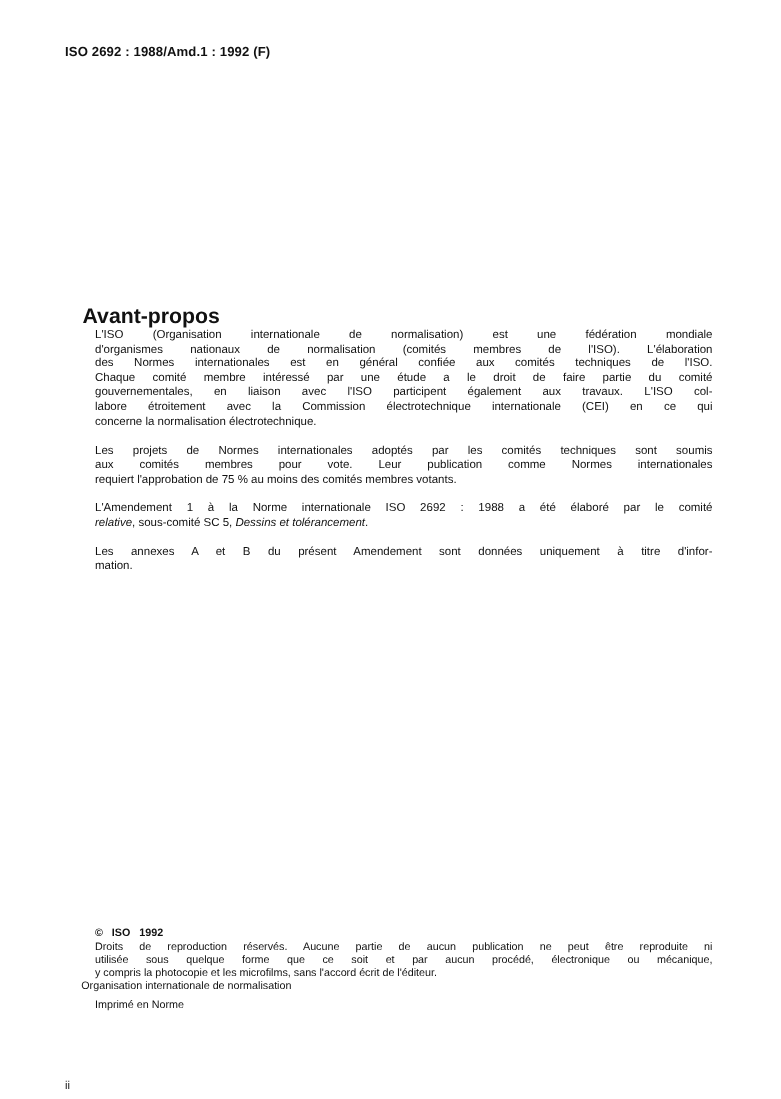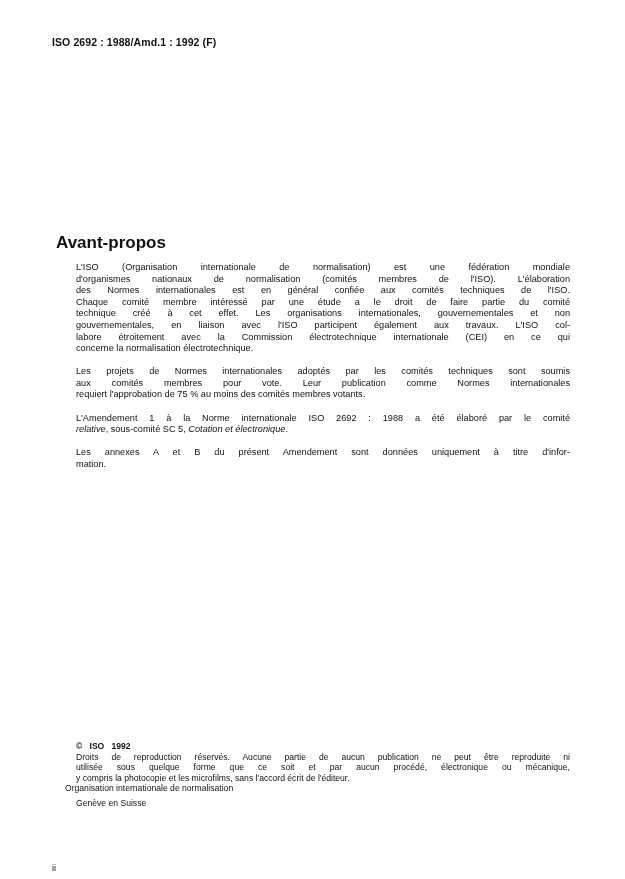--- a/index.html
+++ b/index.html
@@ -1,19 +1,19 @@
 <!DOCTYPE html>
 <html><head>
   <meta charset="utf-8">
   <style>
     html, body { margin: 0; padding: 0; background: #ffffff; }
     body { width: 625px; height: 879px; position: relative; overflow: hidden;
       font-family: "Liberation Sans", sans-serif; color: #111; }
     .header { position: absolute; left: 52px; top: 36px; font-size: 10.5px; font-weight: bold; letter-spacing: 0.1px; }
-    .title { position: absolute; left: 52px; top: 229px; font-size: 17px; font-weight: bold; margin: 4px; }
+    .title { position: absolute; left: 52px; top: 229px; font-size: 17px; font-weight: bold; margin: 14px; }
     .body { position: absolute; left: 52px; top: 262px; width: 518px; font-size: 9.2px; line-height: 11.6px; text-align: justify; }
     .body p { margin: 0 0 11.5px 0; }
     .line { display: block; text-align: justify; text-align-last: justify; padding-left: 24px; }
     .line.end { text-align-last: left; }
     em { font-style: italic; }
     .footer { position: absolute; left: 52px; top: 741px; width: 518px; font-size: 8.6px; line-height: 10.6px; }
     .footer .line { text-align-last: justify; }
     .footer .line.end { text-align-last: left; }
     .indent { padding-left: 13px; }
     .gap { height: 4px; }
@@ -25,43 +25,42 @@
 <div class="header">ISO 2692 : 1988/Amd.1 : 1992 (F)</div>
 
 <h1 class="title">Avant-propos</h1>
 
 <div class="body">
   <p>
     <span class="line">L'ISO (Organisation internationale de normalisation) est une fédération mondiale</span>
     <span class="line">d'organismes nationaux de normalisation (comités membres de l'ISO). L'élaboration</span>
     <span class="line">des Normes internationales est en général confiée aux comités techniques de l'ISO.</span>
     <span class="line">Chaque comité membre intéressé par une étude a le droit de faire partie du comité</span>
-    <span class="line">technique créé à cet effet. Les organisations internationales, gouvernementales et non</span>
     <span class="line">gouvernementales, en liaison avec l'ISO participent également aux travaux. L'ISO col-</span>
     <span class="line">labore étroitement avec la Commission électrotechnique internationale (CEI) en ce qui</span>
     <span class="line end">concerne la normalisation électrotechnique.</span>
   </p>
   <p>
     <span class="line">Les projets de Normes internationales adoptés par les comités techniques sont soumis</span>
     <span class="line">aux comités membres pour vote. Leur publication comme Normes internationales</span>
     <span class="line end">requiert l'approbation de 75 % au moins des comités membres votants.</span>
   </p>
   <p>
     <span class="line">L'Amendement 1 à la Norme internationale ISO 2692 : 1988 a été élaboré par le comité</span>
-    <span class="line end"><em>relative</em><span>, sous-comité SC 5, </span><em>Cotation et électronique</em><span>.</span></span>
+    <span class="line end"><em>relative</em><span>, sous-comité SC 5, </span><em>Dessins et tolérancement</em><span>.</span></span>
   </p>
   <p>
     <span class="line">Les annexes A et B du présent Amendement sont données uniquement à titre d'infor-</span>
     <span class="line end">mation.</span>
   </p>
 </div>
 
 <div class="footer">
   <span class="line end" style="white-space:pre;font-weight:bold;">©   ISO   1992</span>
   <span class="line">Droits de reproduction réservés. Aucune partie de aucun publication ne peut être reproduite ni</span>
   <span class="line">utilisée sous quelque forme que ce soit et par aucun procédé, électronique ou mécanique,</span>
   <span class="line end">y compris la photocopie et les microfilms, sans l'accord écrit de l'éditeur.</span>
   <span class="line end indent">Organisation internationale de normalisation</span>
   <div class="gap"></div>
-  <span class="line end">Genève en Suisse</span>
+  <span class="line end">Imprimé en Norme</span>
 </div>
 
 <div class="pagenum">ii</div>
 
 </body></html>

